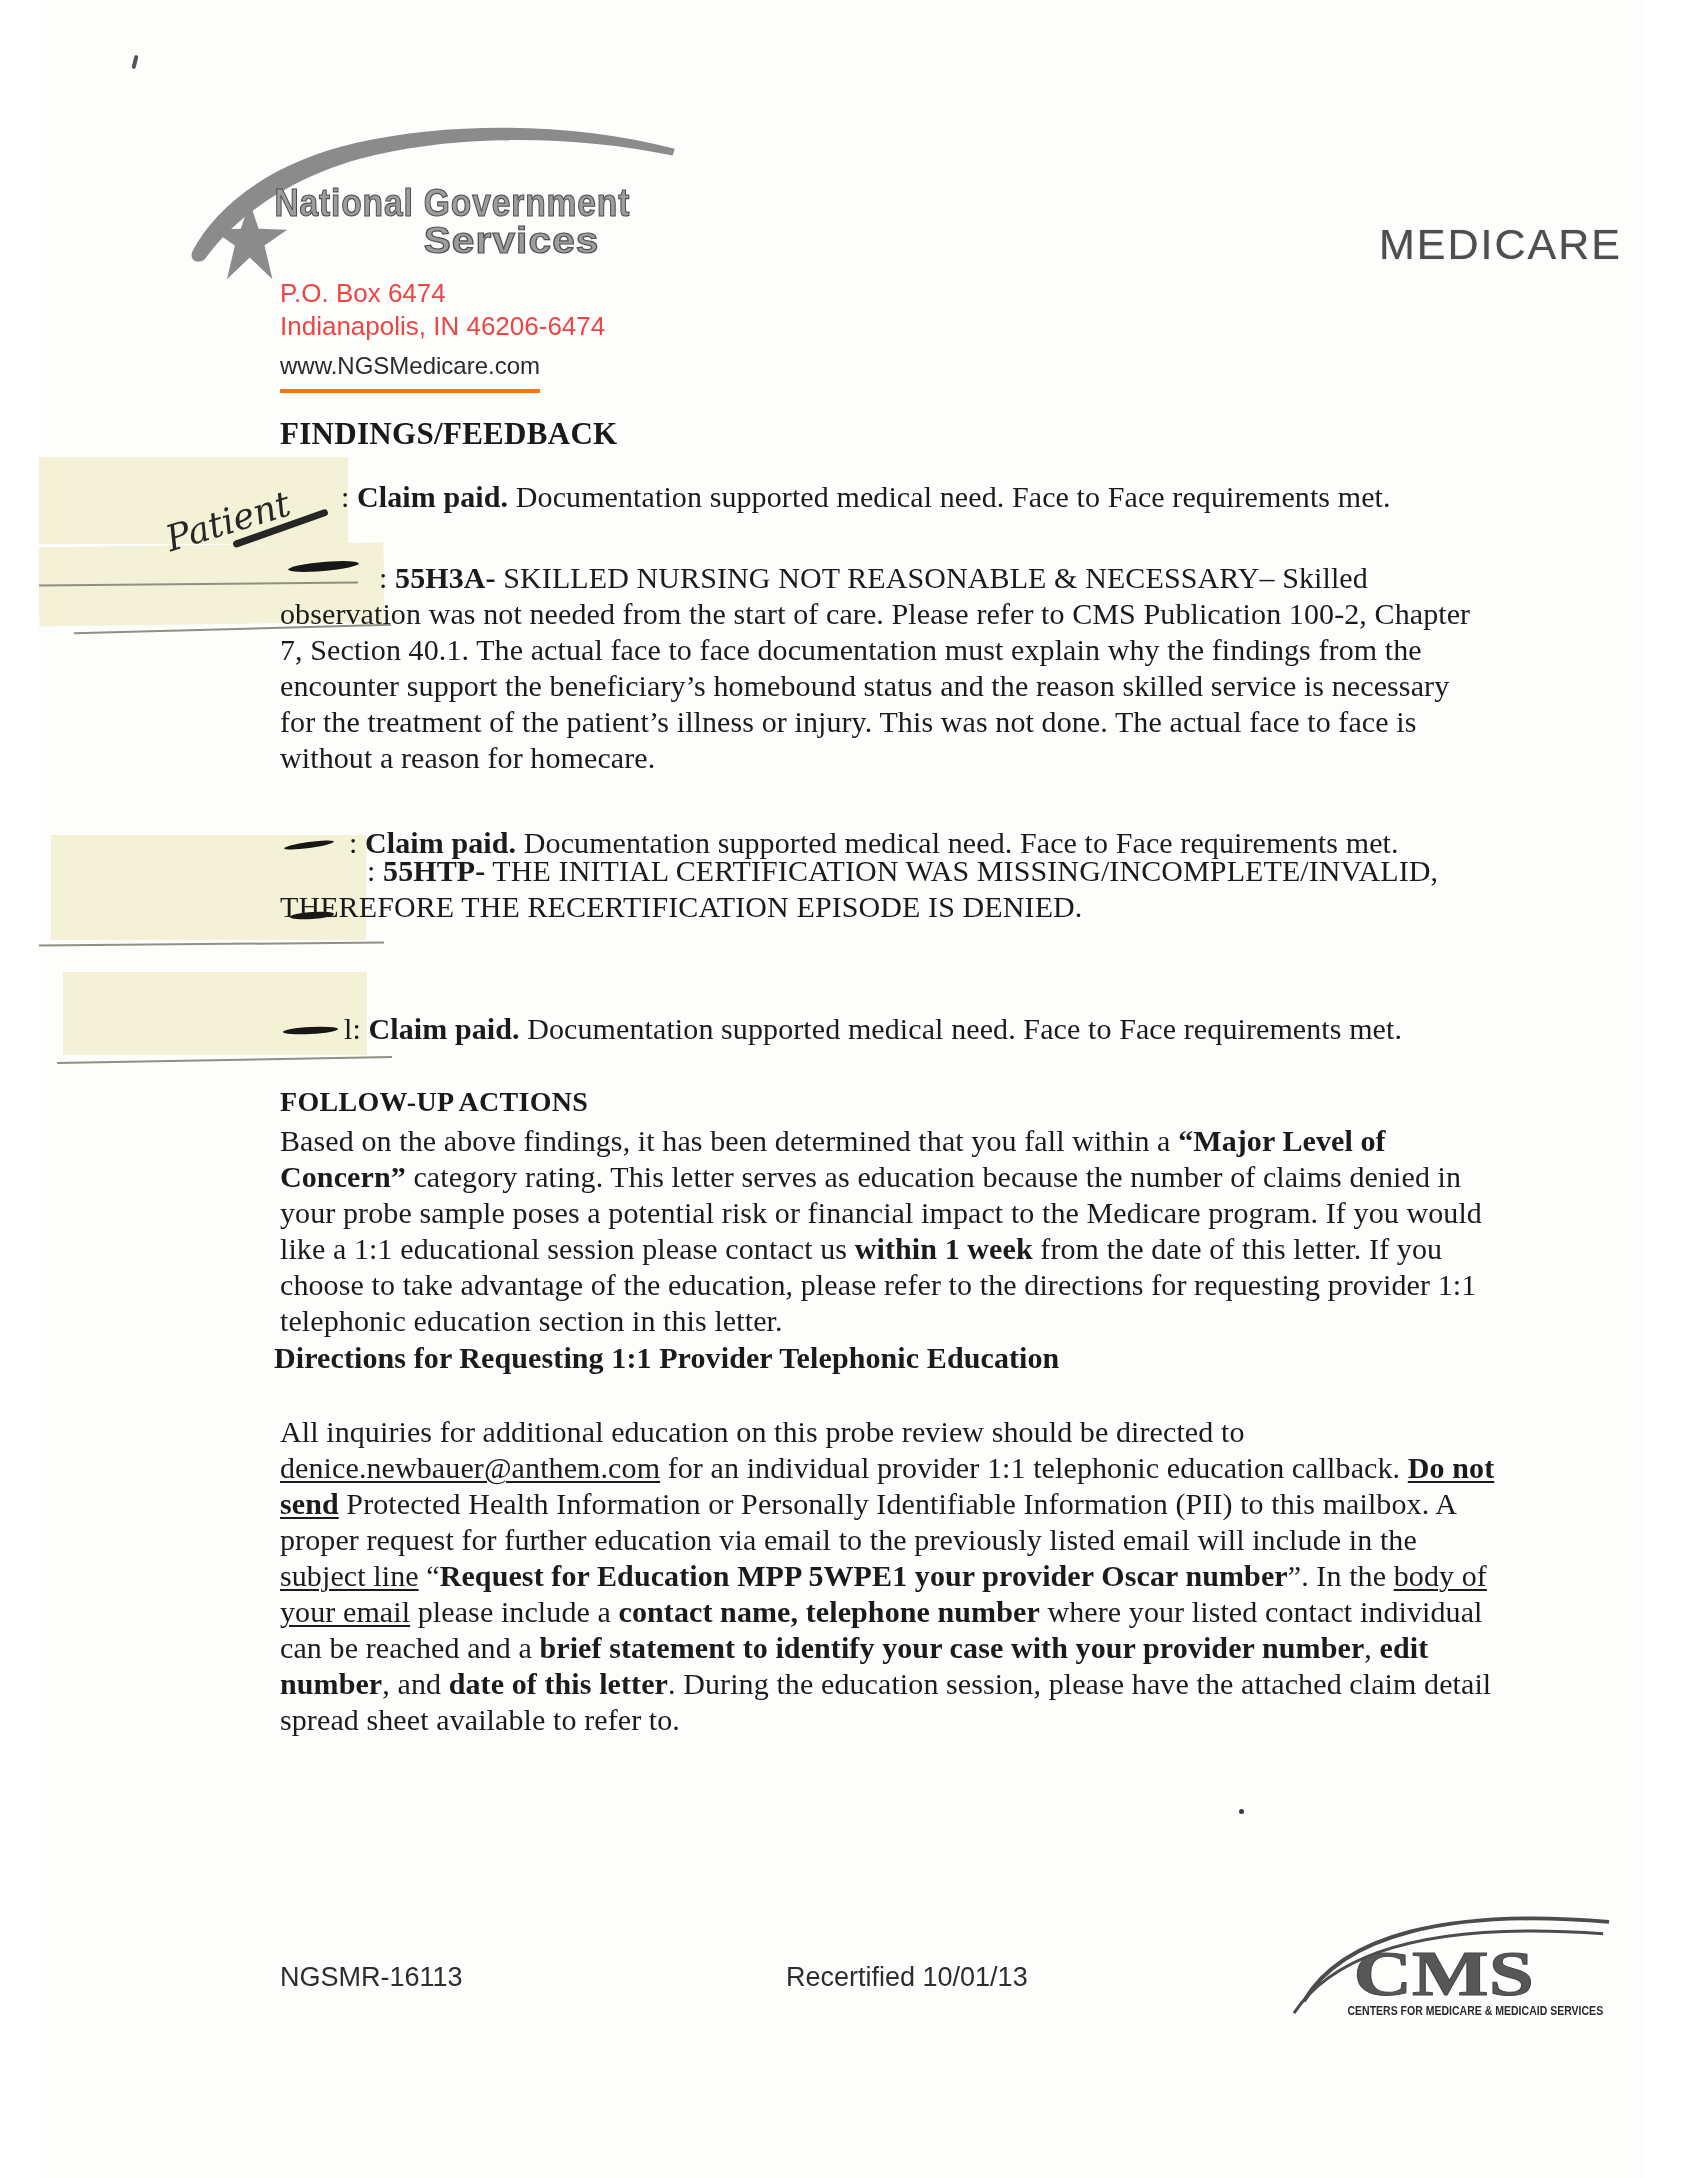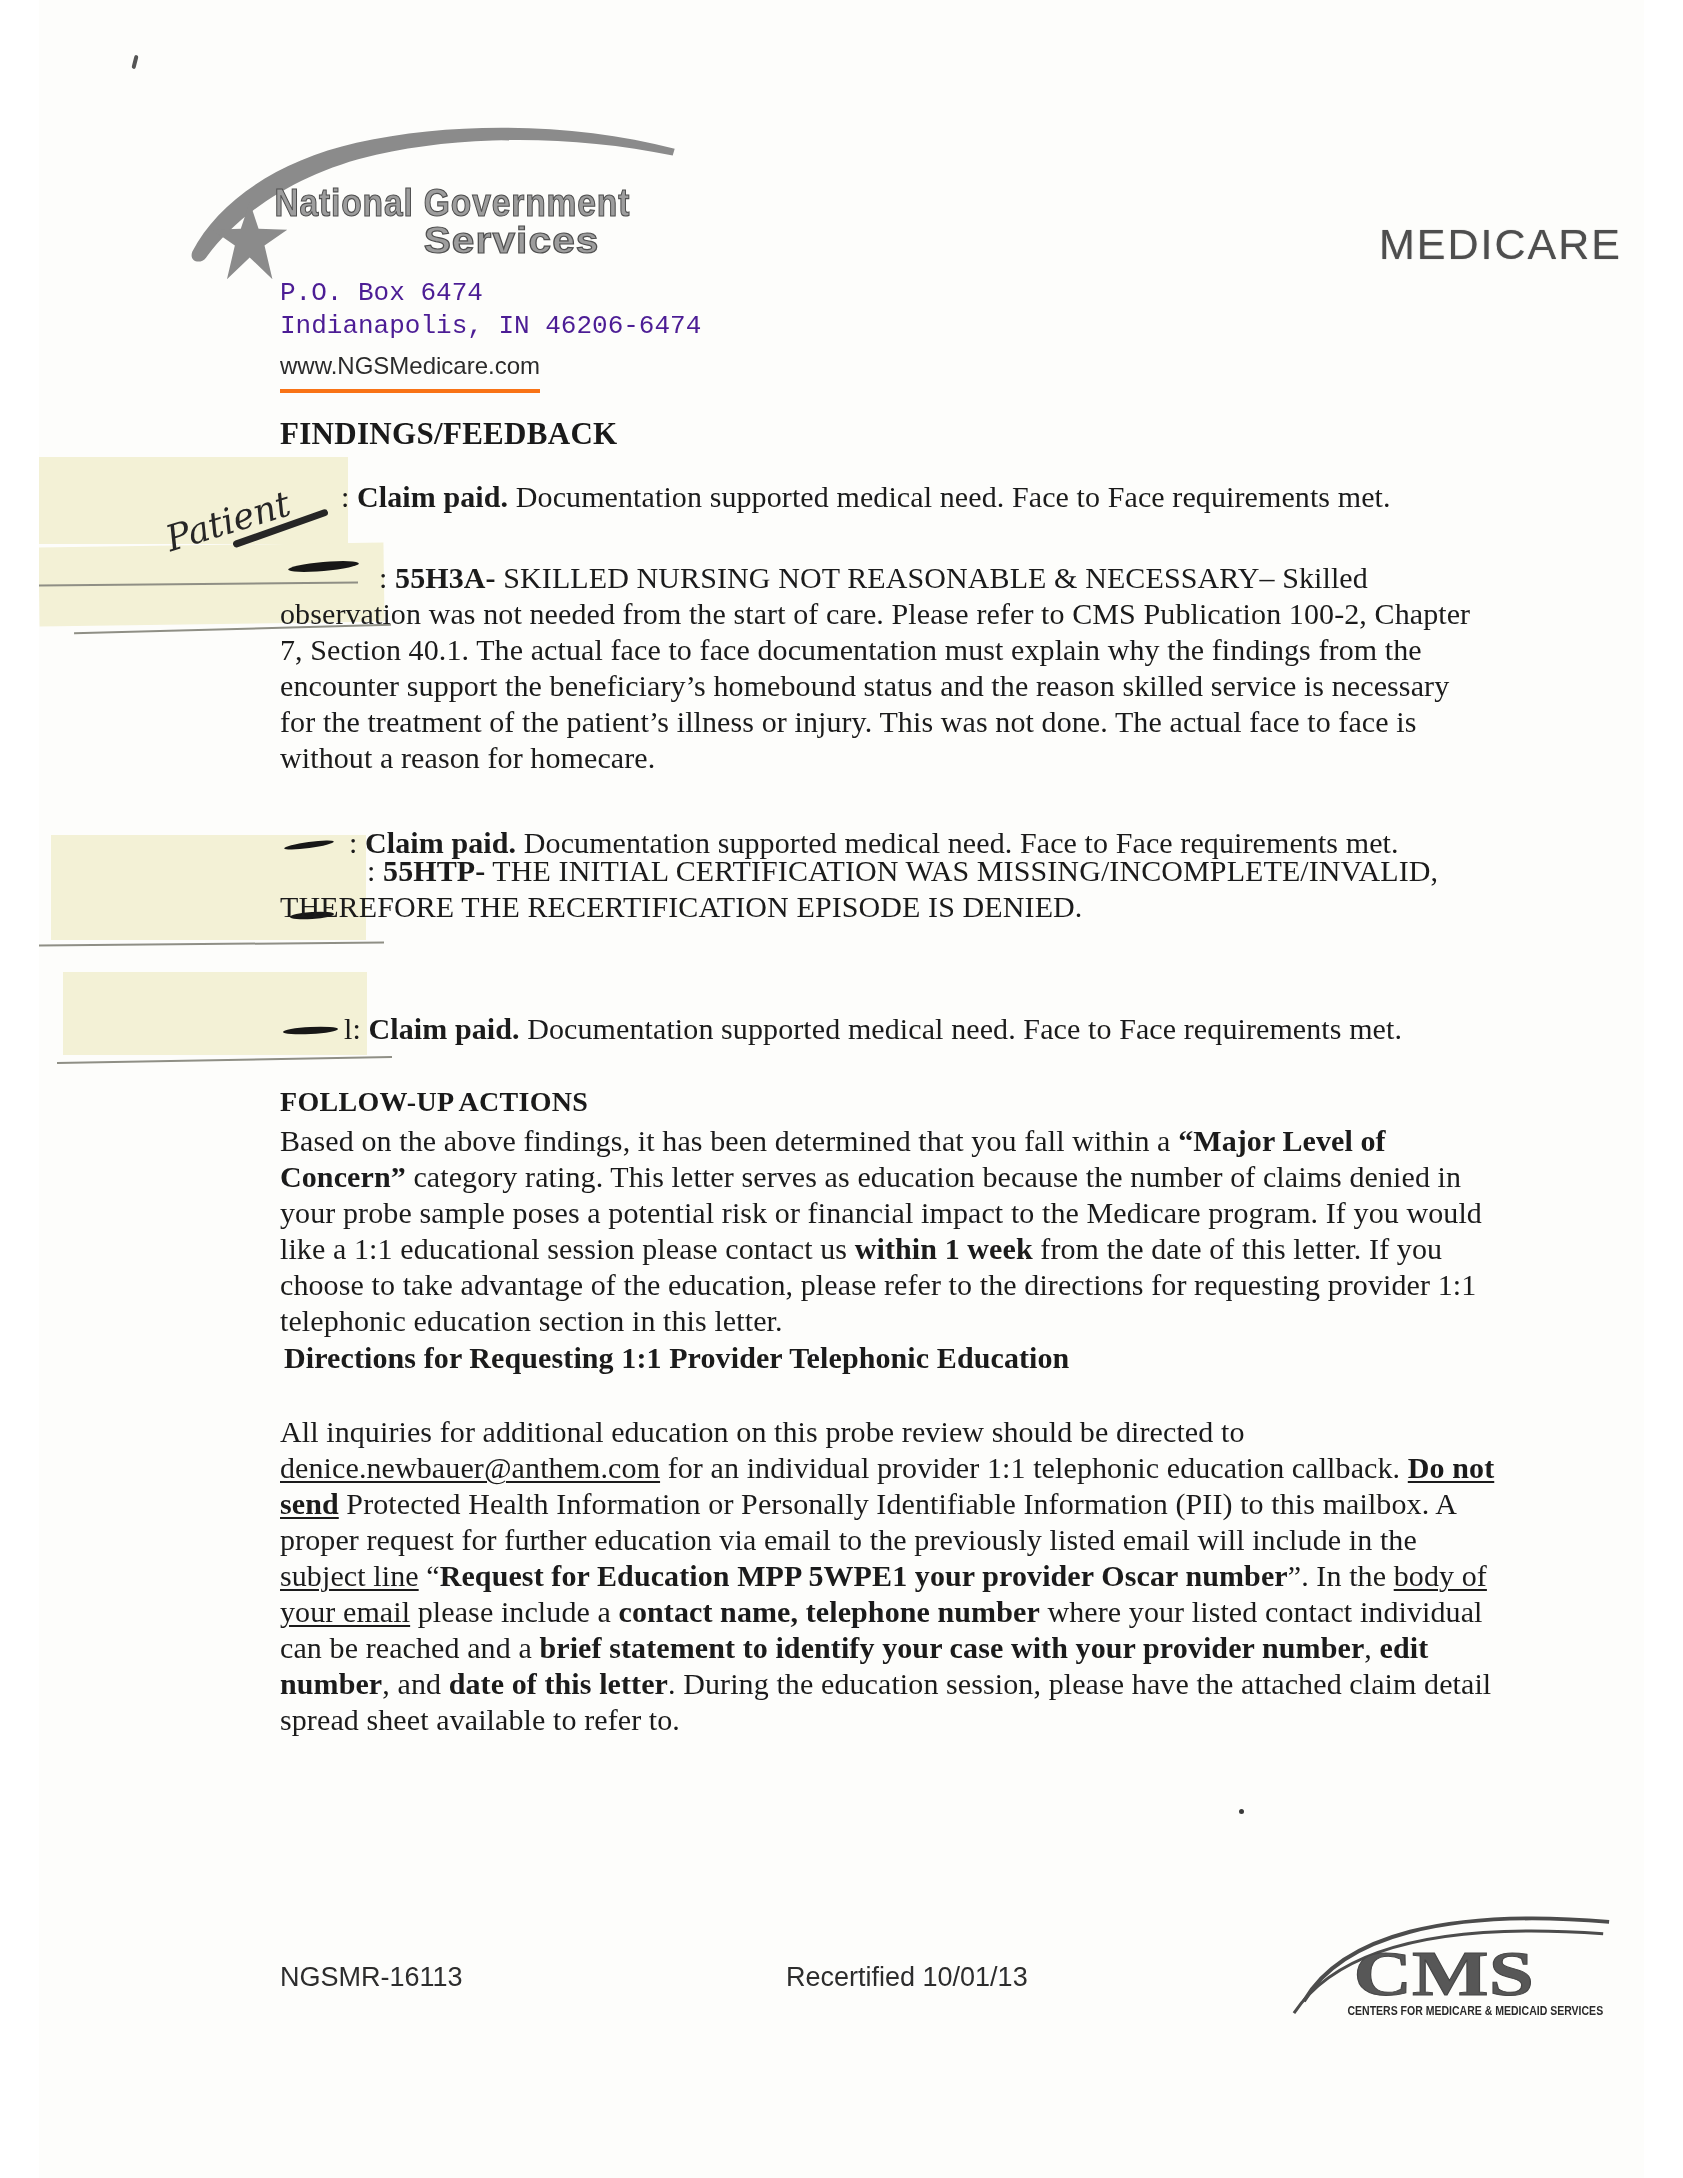--- a/index.html
+++ b/index.html
@@ -8,21 +8,21 @@
     background:#fdfdfb;overflow:hidden;
     font-family:"Liberation Serif",serif;color:#1c1c1c;
   }
   .abs{position:absolute;}
   
   .medicare{
     font-family:"Liberation Sans",sans-serif;font-size:43px;font-weight:400;
     color:#4e4e4e;letter-spacing:2px;text-shadow:0 0 1px #8a8a8a;
   }
   .addr{
-    font-family:Liberation Mono, monospace;font-size:26px;line-height:33px;color:#4c1d95;
+    font-family:Liberation Sans, sans-serif;font-size:26px;line-height:33px;color:#ef4444;
   }
   .website{
     font-family:"Liberation Sans",sans-serif;font-size:24px;color:#2b2b2b;
     border-bottom:4px solid #f97316;padding-bottom:9px;
   }
   
   .h-serif{font-size:31px;font-weight:bold;color:#1a1a1a;letter-spacing:0.3px;}
   .bodytext{font-size:30px;line-height:36px;letter-spacing:0.1px;color:#1b1b1b;}
   .bodytext .b{font-weight:bold;text-align:center;}
   .bodytext .u{text-decoration:underline;text-decoration-thickness:2px;text-underline-offset:3px;}
@@ -90,21 +90,21 @@
   <div class="abs bodytext" style="left:310px;top:825px;width:1148px;"><span>: </span><span class="b">Claim paid.</span><span> Documentation supported medical need. Face to Face requirements met.</span></div>
 
   <div class="abs strike" style="left:251px;top:912px;width:44px;height:7px;transform:rotate(-4deg);"></div>
   <div class="abs bodytext" style="left:241px;top:853px;width:1218px;text-indent:87px;"><span>: </span><span class="b">55HTP-</span><span> THE INITIAL CERTIFICATION WAS MISSING/INCOMPLETE/INVALID, THEREFORE THE RECERTIFICATION EPISODE IS DENIED.</span></div>
 
   <div class="abs strike" style="left:244px;top:1027px;width:55px;height:7px;transform:rotate(-3deg);"></div>
   <div class="abs bodytext" style="left:305px;top:1011px;width:1153px;"><span>l: </span><span class="b">Claim paid.</span><span> Documentation supported medical need. Face to Face requirements met.</span></div>
 
   <div class="abs h-serif" style="left:241px;top:1086px;font-size:28px;">FOLLOW-UP ACTIONS</div>
   <div class="abs bodytext" style="left:241px;top:1123px;width:1210px;"><span>Based on the above findings, it has been determined that you fall within a </span><span class="b">“Major Level of Concern”</span><span> category rating. This letter serves as education because the number of claims denied in your probe sample poses a potential risk or financial impact to the Medicare program. If you would like a 1:1 educational session please contact us </span><span class="b">within 1 week</span><span> from the date of this letter. If you choose to take advantage of the education, please refer to the directions for requesting provider 1:1 telephonic education section in this letter.</span></div>
-  <div class="abs bodytext" style="left:245px;top:1340px;width:1210px;font-weight:bold;">Directions for Requesting 1:1 Provider Telephonic Education</div>
+  <div class="abs bodytext" style="left:235px;top:1340px;width:1210px;font-weight:bold;">Directions for Requesting 1:1 Provider Telephonic Education</div>
 
   <div class="abs bodytext" style="left:241px;top:1414px;width:1216px;"><span>All inquiries for additional education on this probe review should be directed to </span><span class="u">denice.newbauer@anthem.com</span><span> for an individual provider 1:1 telephonic education callback. </span><span class="b u">Do not send</span><span> Protected Health Information or Personally Identifiable Information (PII) to this mailbox. A proper request for further education via email to the previously listed email will include in the </span><span class="u">subject line</span><span> “</span><span class="b">Request for Education MPP 5WPE1 your provider Oscar number</span><span>”. In the </span><span class="u">body of your email</span><span> please include a </span><span class="b">contact name, telephone number</span><span> where your listed contact individual can be reached and a </span><span class="b">brief statement to identify your case with your provider number</span><span>, </span><span class="b">edit number</span><span>, and </span><span class="b">date of this letter</span><span>. During the education session, please have the attached claim detail spread sheet available to refer to.</span></div>
 
   <div class="abs dot" style="left:1200px;top:1809px;width:5px;height:5px;"></div>
   <div class="abs tickmark" style="left:94px;top:55px;height:14px;transform:rotate(14deg);"></div>
 
   <div class="abs footnote" style="left:241px;top:1962px;">NGSMR-16113</div>
   <div class="abs footnote" style="left:747px;top:1962px;">Recertified 10/01/13</div>
 
   <svg class="abs" style="left:1249px;top:1904px;" width="333" height="119" viewBox="0 0 336 120">

